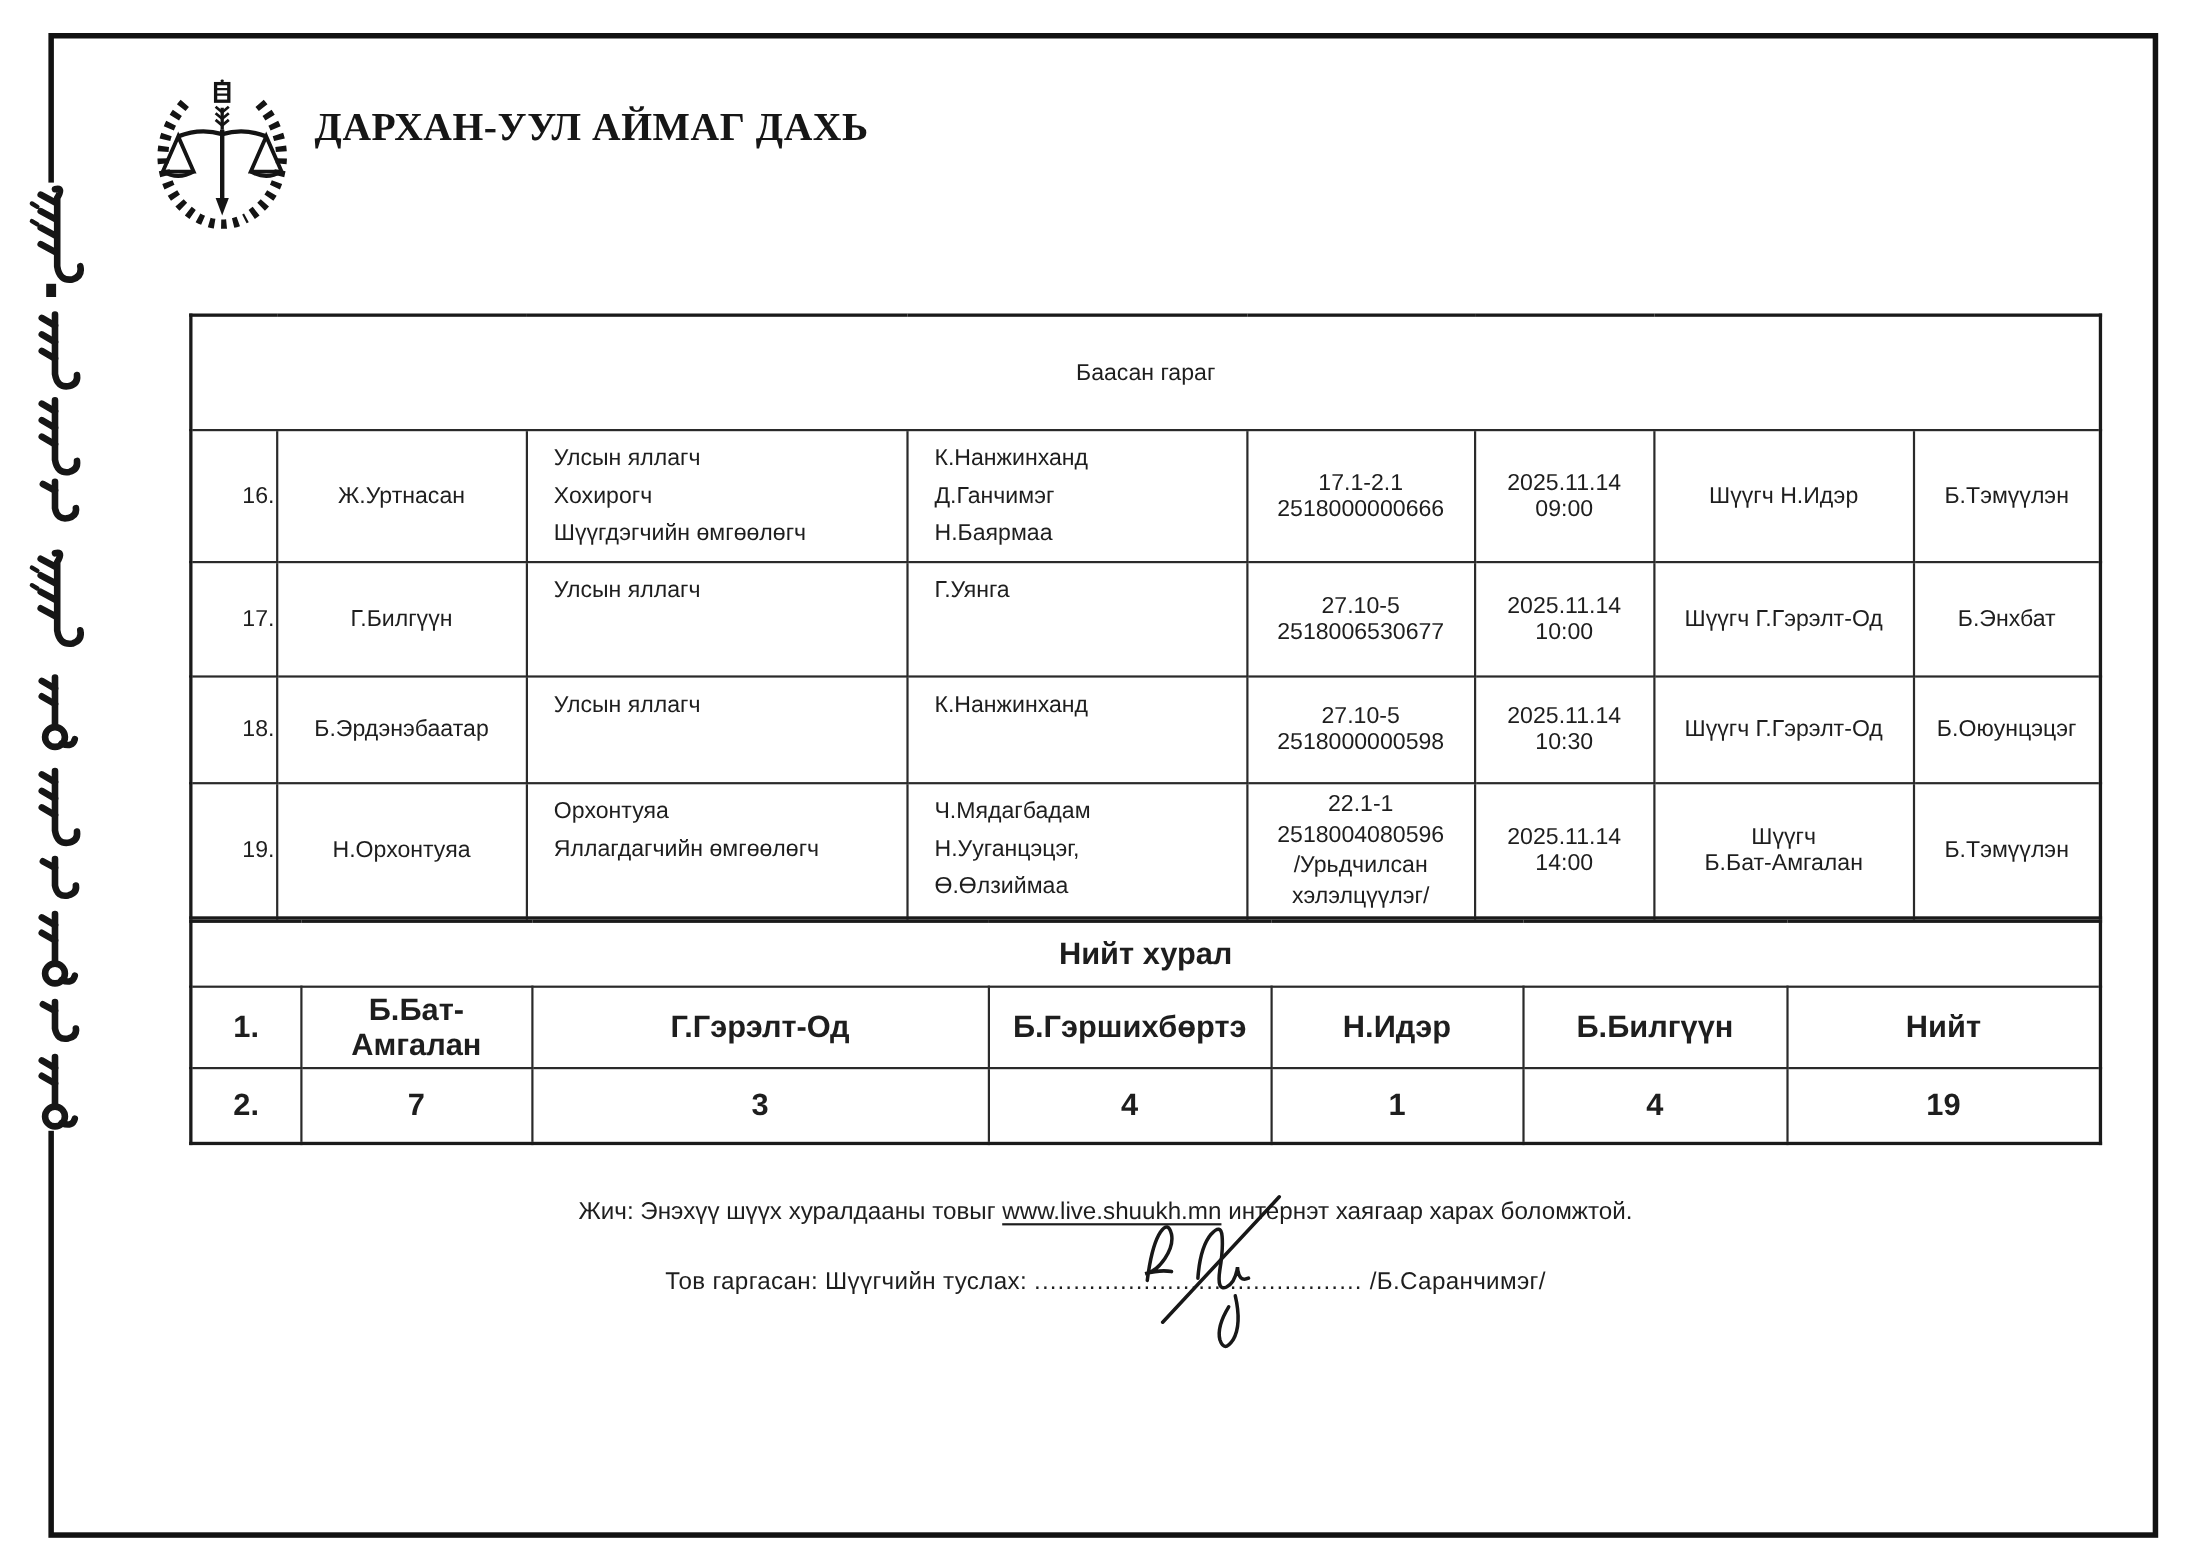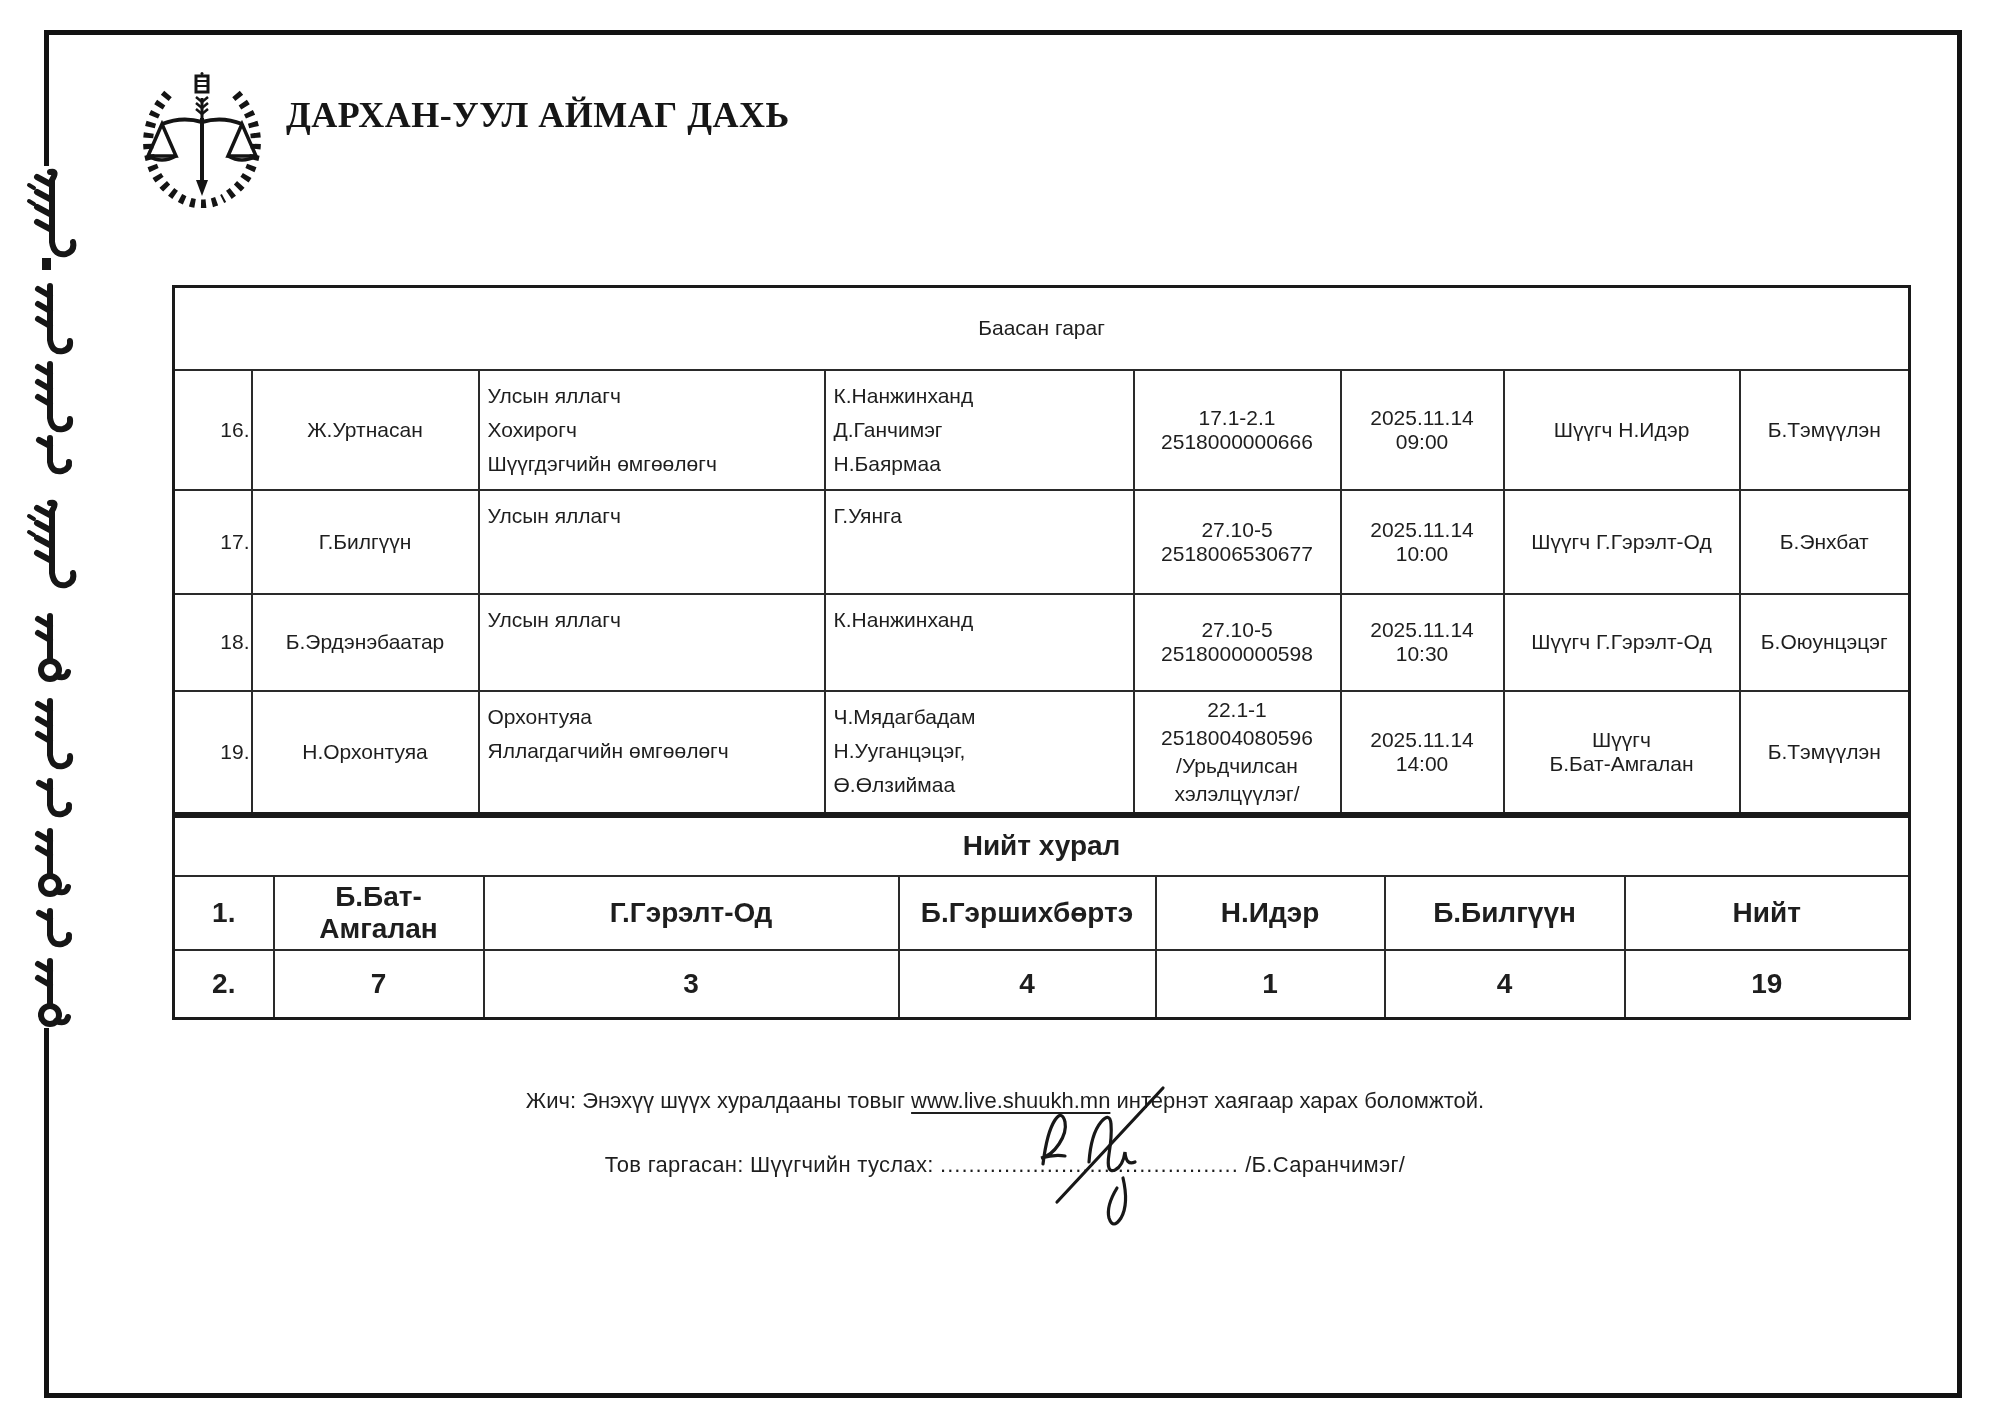--- a/index.html
+++ b/index.html
@@ -22,21 +22,21 @@
     position:absolute;left:286px;top:94px;
     font-family:"Liberation Serif",serif;font-weight:bold;
     font-size:36px;line-height:43px;letter-spacing:.5px;color:#161616;
   }
   
   .tables{position:absolute;left:172px;top:285px;width:1736px;}
   table{border-collapse:collapse;width:100%;table-layout:fixed;}
   table{border:3px solid #1a1a1a;}
   td{border:2px solid #2a2a2a;font-size:21px;color:#1e1e1e;overflow:hidden;}
   td.c{text-align:center;vertical-align:middle;padding:4px 6px;}
-  td.t{text-align:left;vertical-align:top;padding:8px 8px;line-height:34px;}
+  td.t{text-align:left;vertical-align:top;padding:8px 24px;line-height:34px;}
   td.num{text-align:right;vertical-align:middle;}
   .ws{white-space:pre-line;}
   .dayhead{text-align:center;vertical-align:middle;font-size:21px;}
   .sumtitle{text-align:center;vertical-align:middle;font-weight:bold;font-size:22px;}
   .b{font-weight:bold;}
   .sum td{font-size:28px;}
   
   .footer-note{
     position:absolute;left:110px;top:1088px;width:1790px;text-align:center;
     font-size:22px;color:#1e1e1e;
@@ -130,21 +130,21 @@
         <col style="width:78px">
           <col style="width:227px">
           <col style="width:346px">
         <col style="width:309px">
           <col style="width:207px">
           <col style="width:163px">
         <col style="width:236px">
           <col style="width:170px">
       </colgroup>
       <tbody>
-          <tr style="height:83px">
+          <tr style="height:104px">
         <td colspan="8" class="dayhead">Баасан гараг</td>
       </tr>
 
       <tr style="height:105px">
         <td class="num">16.</td>
         <td class="c">Ж.Уртнасан</td>
         <td class="t ws">Улсын яллагч
 Хохирогч
 Шүүгдэгчийн өмгөөлөгч</td>
         <td class="t ws">К.Нанжинханд

